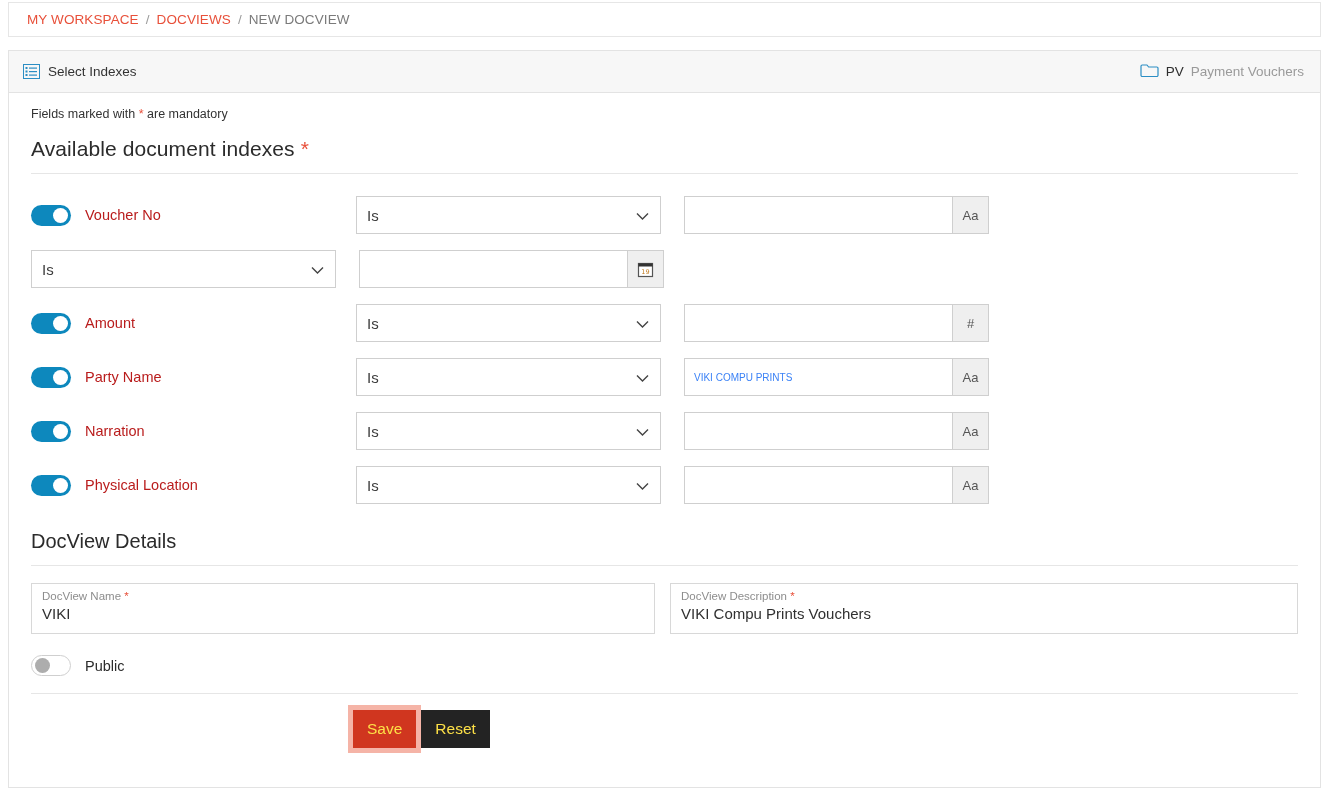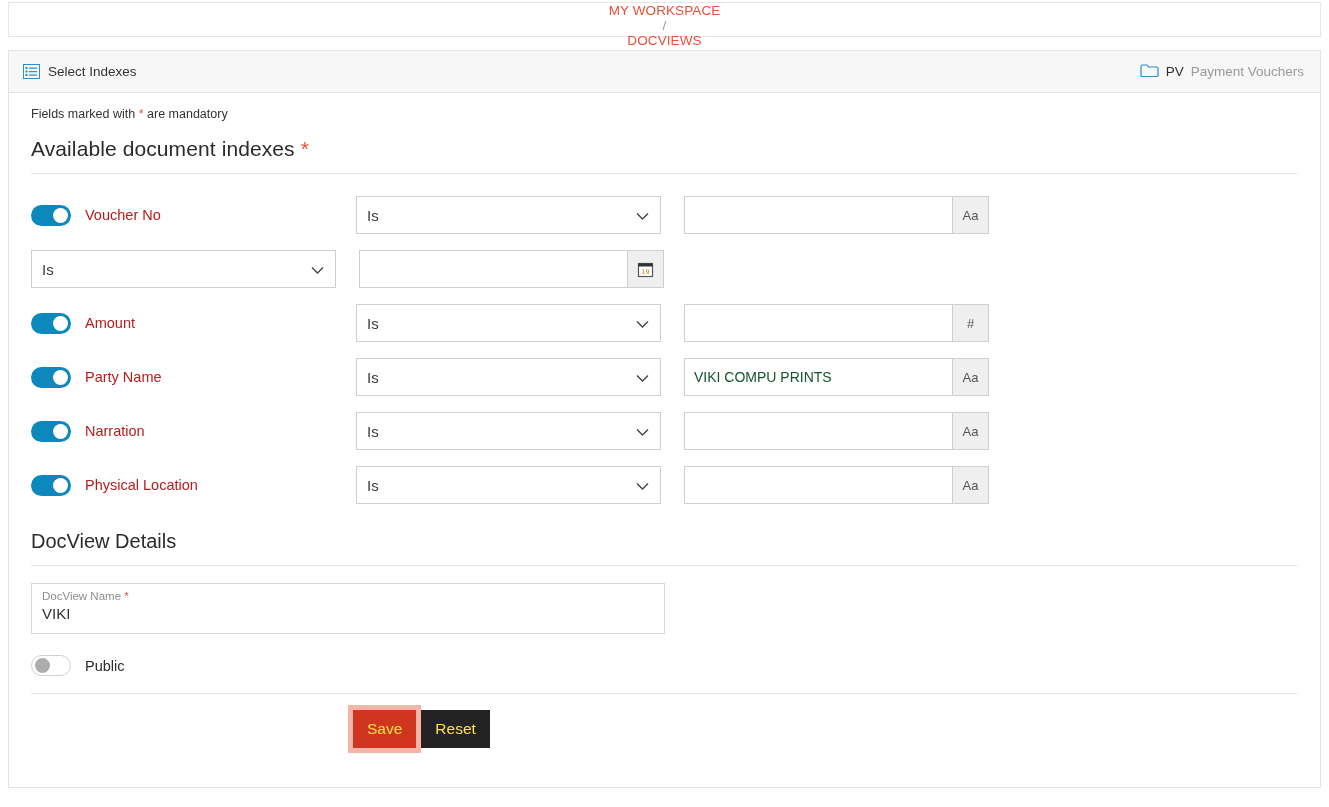--- a/index.html
+++ b/index.html
@@ -14,24 +14,23 @@
 
   
   .breadcrumb-bar {
     position: absolute;
     left: 8px; top: 2px;
     width: 1313px; height: 35px;
     background: #ffffff;
     border: 1px solid #e6e6e6;
     display: flex;
     align-items: center;
-    padding: 0 12px;
+    padding: 0 18px;
     font-size: 13.5px;
     letter-spacing: .1px;
-    flex-direction: column;
   }
   .crumb-link { color: #e8503a; text-decoration: none; }
   .crumb-sep  { color: #9b9b9b; margin: 0 7px; }
   .crumb-current { color: #7a7a7a; }
 
   
   .card {
     position: absolute;
     left: 8px; top: 50px;
     width: 1313px; height: 738px;
@@ -139,22 +138,22 @@
     width: 305px; height: 38px;
     border: 1px solid #cfcfcf;
     background: #fff;
   }
   .input-group .field {
     flex: 1 1 auto;
     border: 0;
     outline: none;
     padding: 0 9px;
     font-family: "Liberation Sans", sans-serif;
-    font-size: 14px;
-    color: #14532d;
+    font-size: 10px;
+    color: #3b82f6;
     background: transparent;
     min-width: 0;
   }
   .input-group .addon {
     width: 36px;
     border-left: 1px solid #cfcfcf;
     background: #efefef;
     display: flex;
     align-items: center;
     justify-content: center;
@@ -439,20 +438,27 @@
     <hr class="rule">
 
     <div class="details-row">
       <div class="float-field name">
         <span class="float-label">
           <span>DocView Name</span>
           <span class="req">*</span>
         </span>
         <input class="float-value" type="text" value="VIKI" style="">
       </div>
+      <div class="float-field desc">
+        <span class="float-label">
+          <span>DocView Description</span>
+          <span class="req">*</span>
+        </span>
+        <input class="float-value" type="text" value="VIKI Compu Prints Vouchers" style="">
+      </div>
     </div>
 
     <div class="public-row">
       <div class="switch off">
           <div class="knob"></div>
         </div>
       <span class="public-label">Public</span>
     </div>
 
     <hr class="rule2">

